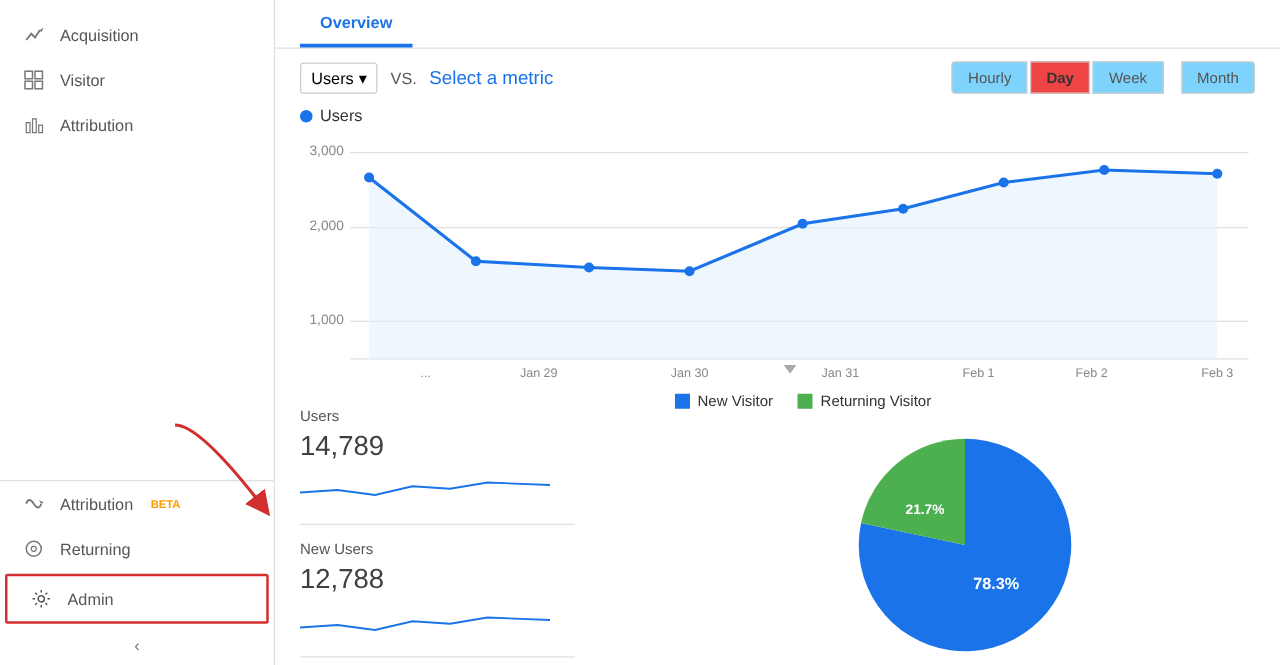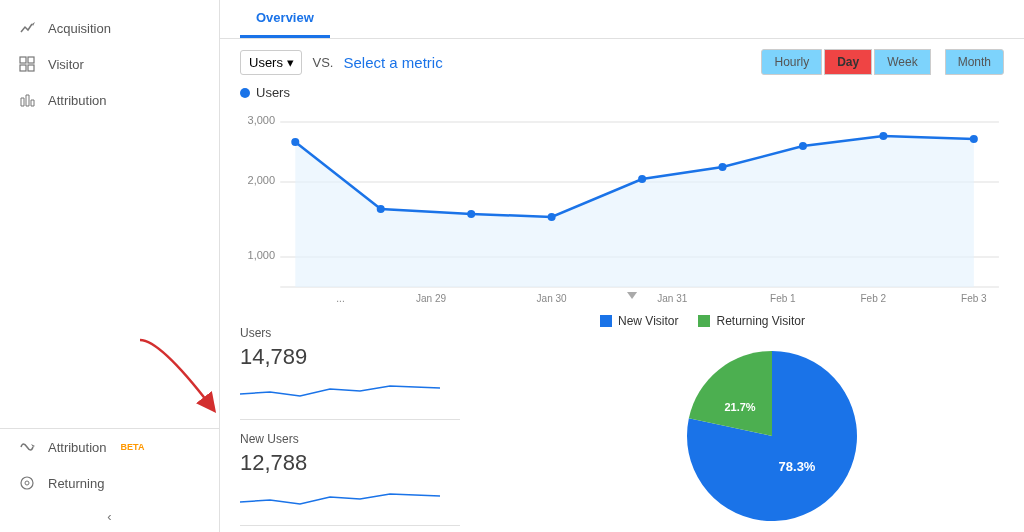--- a/index.html
+++ b/index.html
@@ -181,21 +181,20 @@
       flex: 1;
       display: flex;
       flex-direction: column;
       align-items: center;
     }
     .pie-legend {
       display: flex;
       gap: 20px;
       margin-bottom: 8px;
       align-self: flex-start;
-      margin-left: 60px;
       text-align: right;
     }
     .pie-legend-item { display: flex; align-items: center; gap: 6px; font-size: 12px; color: #333; }
     .pie-legend-box { width: 12px; height: 12px; }
     .pie-container { position: relative; width: 200px; height: 200px; }
     .pie-svg { width: 200px; height: 200px; }
   </style>
 </head>
 <body>
 
@@ -244,20 +243,29 @@
     </div>
     <div class="sidebar-item">
       <span class="icon">
         <svg width="16" height="16" viewBox="0 0 16 16" fill="none">
             <circle cx="8" cy="8" r="6" stroke="#777" stroke-width="1.2" fill="none"></circle>
             <circle cx="8" cy="8" r="2" stroke="#777" stroke-width="1" fill="none"></circle>
           </svg>
       </span>
       <span>Returning</span>
     </div>
+    <div class="sidebar-item admin-highlighted">
+      <span class="icon">
+        <svg width="16" height="16" viewBox="0 0 16 16" fill="none">
+          <circle cx="8" cy="8" r="2.5" stroke="#555" stroke-width="1.2" fill="none"></circle>
+          <path d="M8 1 L8 3 M8 13 L8 15 M1 8 L3 8 M13 8 L15 8 M3.2 3.2 L4.6 4.6 M11.4 11.4 L12.8 12.8 M12.8 3.2 L11.4 4.6 M4.6 11.4 L3.2 12.8" stroke="#555" stroke-width="1.2"></path>
+        </svg>
+      </span>
+      <span>Admin</span>
+    </div>
     <div class="collapse-btn">
       <span>‹</span>
     </div>
   </div>
 
   <svg class="annotation-arrow" viewBox="0 0 120 100">
     <defs>
       <marker id="arrowhead" markerWidth="8" markerHeight="8" refX="4" refY="4" orient="auto">
         <polygon points="0 0, 8 4, 0 8" fill="#d32f2f"></polygon>
       </marker>

